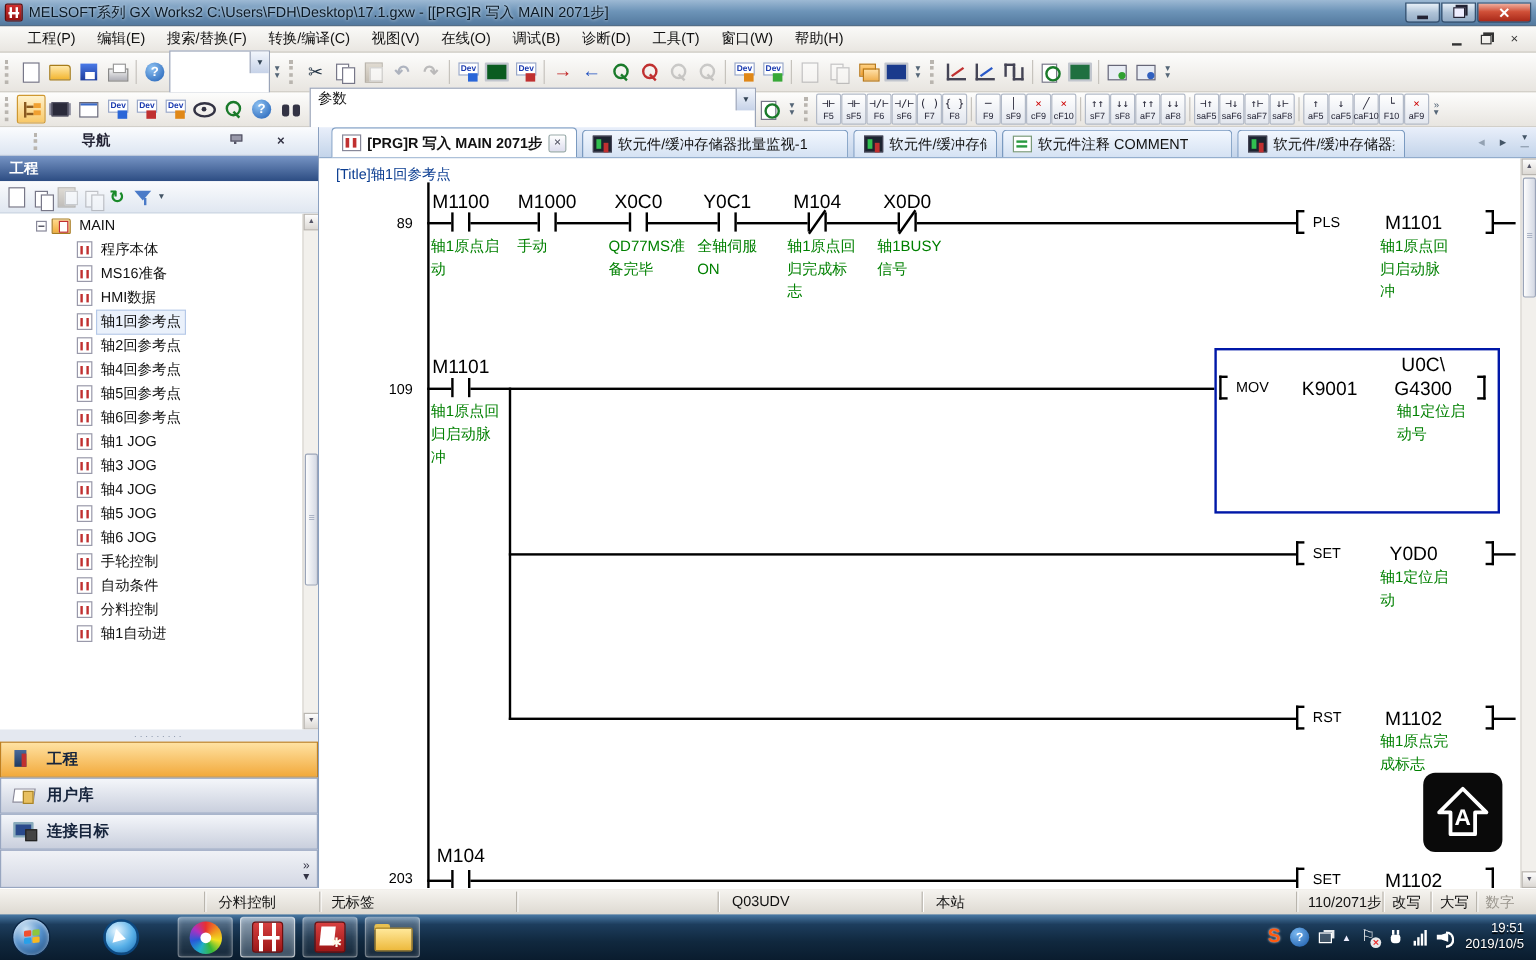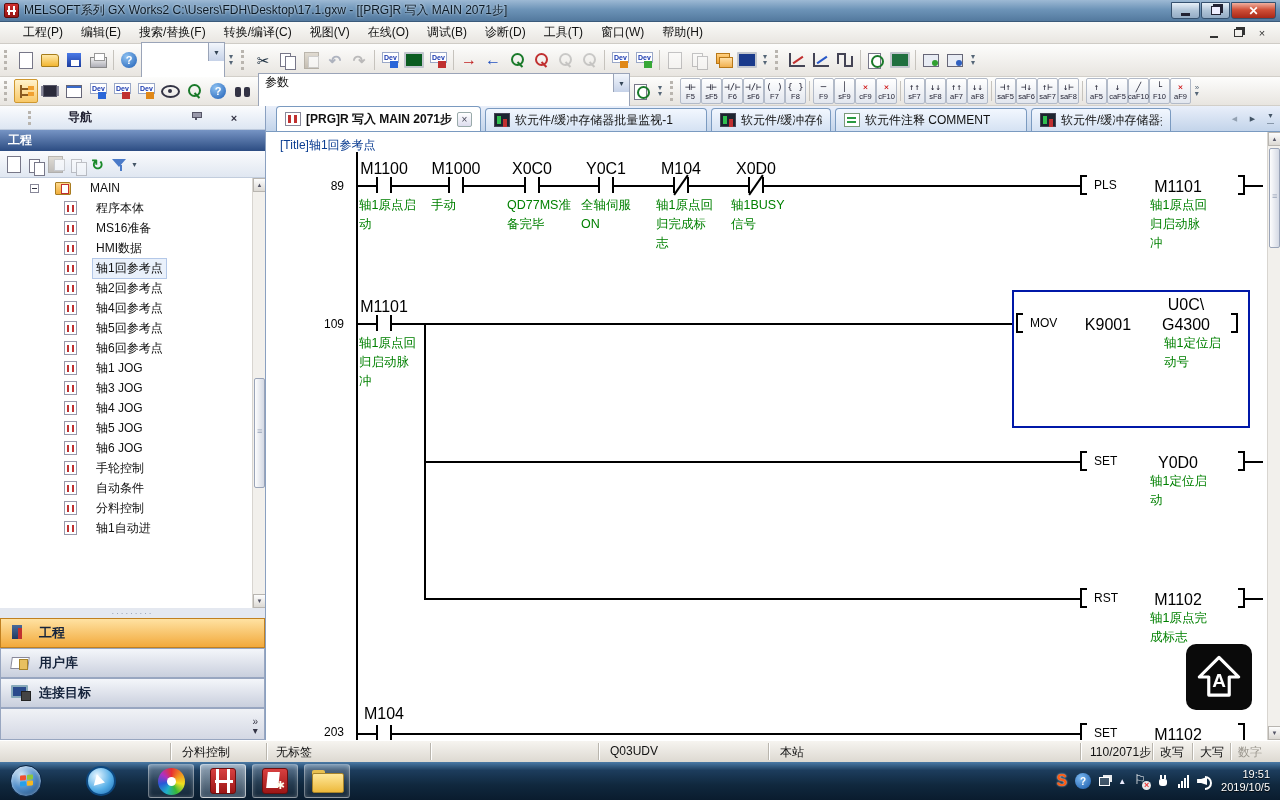--- a/index.html
+++ b/index.html
@@ -96,21 +96,21 @@
 .nav-head .t{font-weight:bold;color:#223;margin-right:auto;margin-left:6px}
 .pin{width:14px;height:14px;position:relative}
 .pin::before{content:"";position:absolute;left:6px;top:2px;width:2px;height:7px;background:#556}
 .pin::after{content:"";position:absolute;left:3px;top:1px;width:8px;height:4px;background:#99a;border:1px solid #556}
 .nhx{width:14px;height:14px;display:flex;align-items:center;justify-content:center;color:#334;font-size:11px;font-weight:bold}
 .nhx::before{content:"×"}
 .nav-sec{position:absolute;left:0;top:24px;right:0;height:21px;background:linear-gradient(#7694c4,#2c4c82);color:#fff;font-weight:bold;display:flex;align-items:center;padding:0 8px}
 .nav-tools{position:absolute;left:0;top:45px;right:0;height:27px;background:linear-gradient(#fafbfd,#e0e7f1);border-bottom:1px solid #c2cddd;display:flex;align-items:center;padding-left:3px}
 .tb.s{width:21px;height:21px}
 .tree{position:absolute;left:0;top:72px;right:0;height:430px;background:#fff;overflow:hidden}
-.trow{height:20px;display:flex;align-items:center;gap:16px;padding-left:64px;white-space:nowrap}
+.trow{height:20px;display:flex;align-items:center;gap:4px;padding-left:64px;white-space:nowrap}
 .trow.root{padding-left:30px;font-size:12px}
 .expbox{width:9px;height:9px;border:1px solid #889;background:#fff;position:relative;flex:none}
 .expbox::before{content:"";position:absolute;left:1px;top:3px;width:5px;height:1px;background:#334}
 .fold{width:16px;height:13px;background:linear-gradient(#ffd98c,#f0ae3c);border:1px solid #a87c20;border-radius:1px 2px 1px 1px;position:relative;flex:none}
 .fold::after{content:"";position:absolute;right:1px;top:1px;width:6px;height:8px;background:#fff;border:1px solid #c03030}
 .tico{width:13px;height:14px;background:#fff;border:1px solid #99a;position:relative;flex:none}
 .tico::before{content:"";position:absolute;left:2px;top:3px;width:2px;height:7px;background:#c03030;box-shadow:5px 0 0 #c03030}
 .tlabel{padding:1px 3px}
 .trow[data-hl] .tlabel{background:#eaf1fb;outline:1px solid #b4c8e8}
 .tsb{position:absolute;right:0;top:0;width:13px;height:430px;background:#f2f0ec;border-left:1px solid #d8d5d0}

